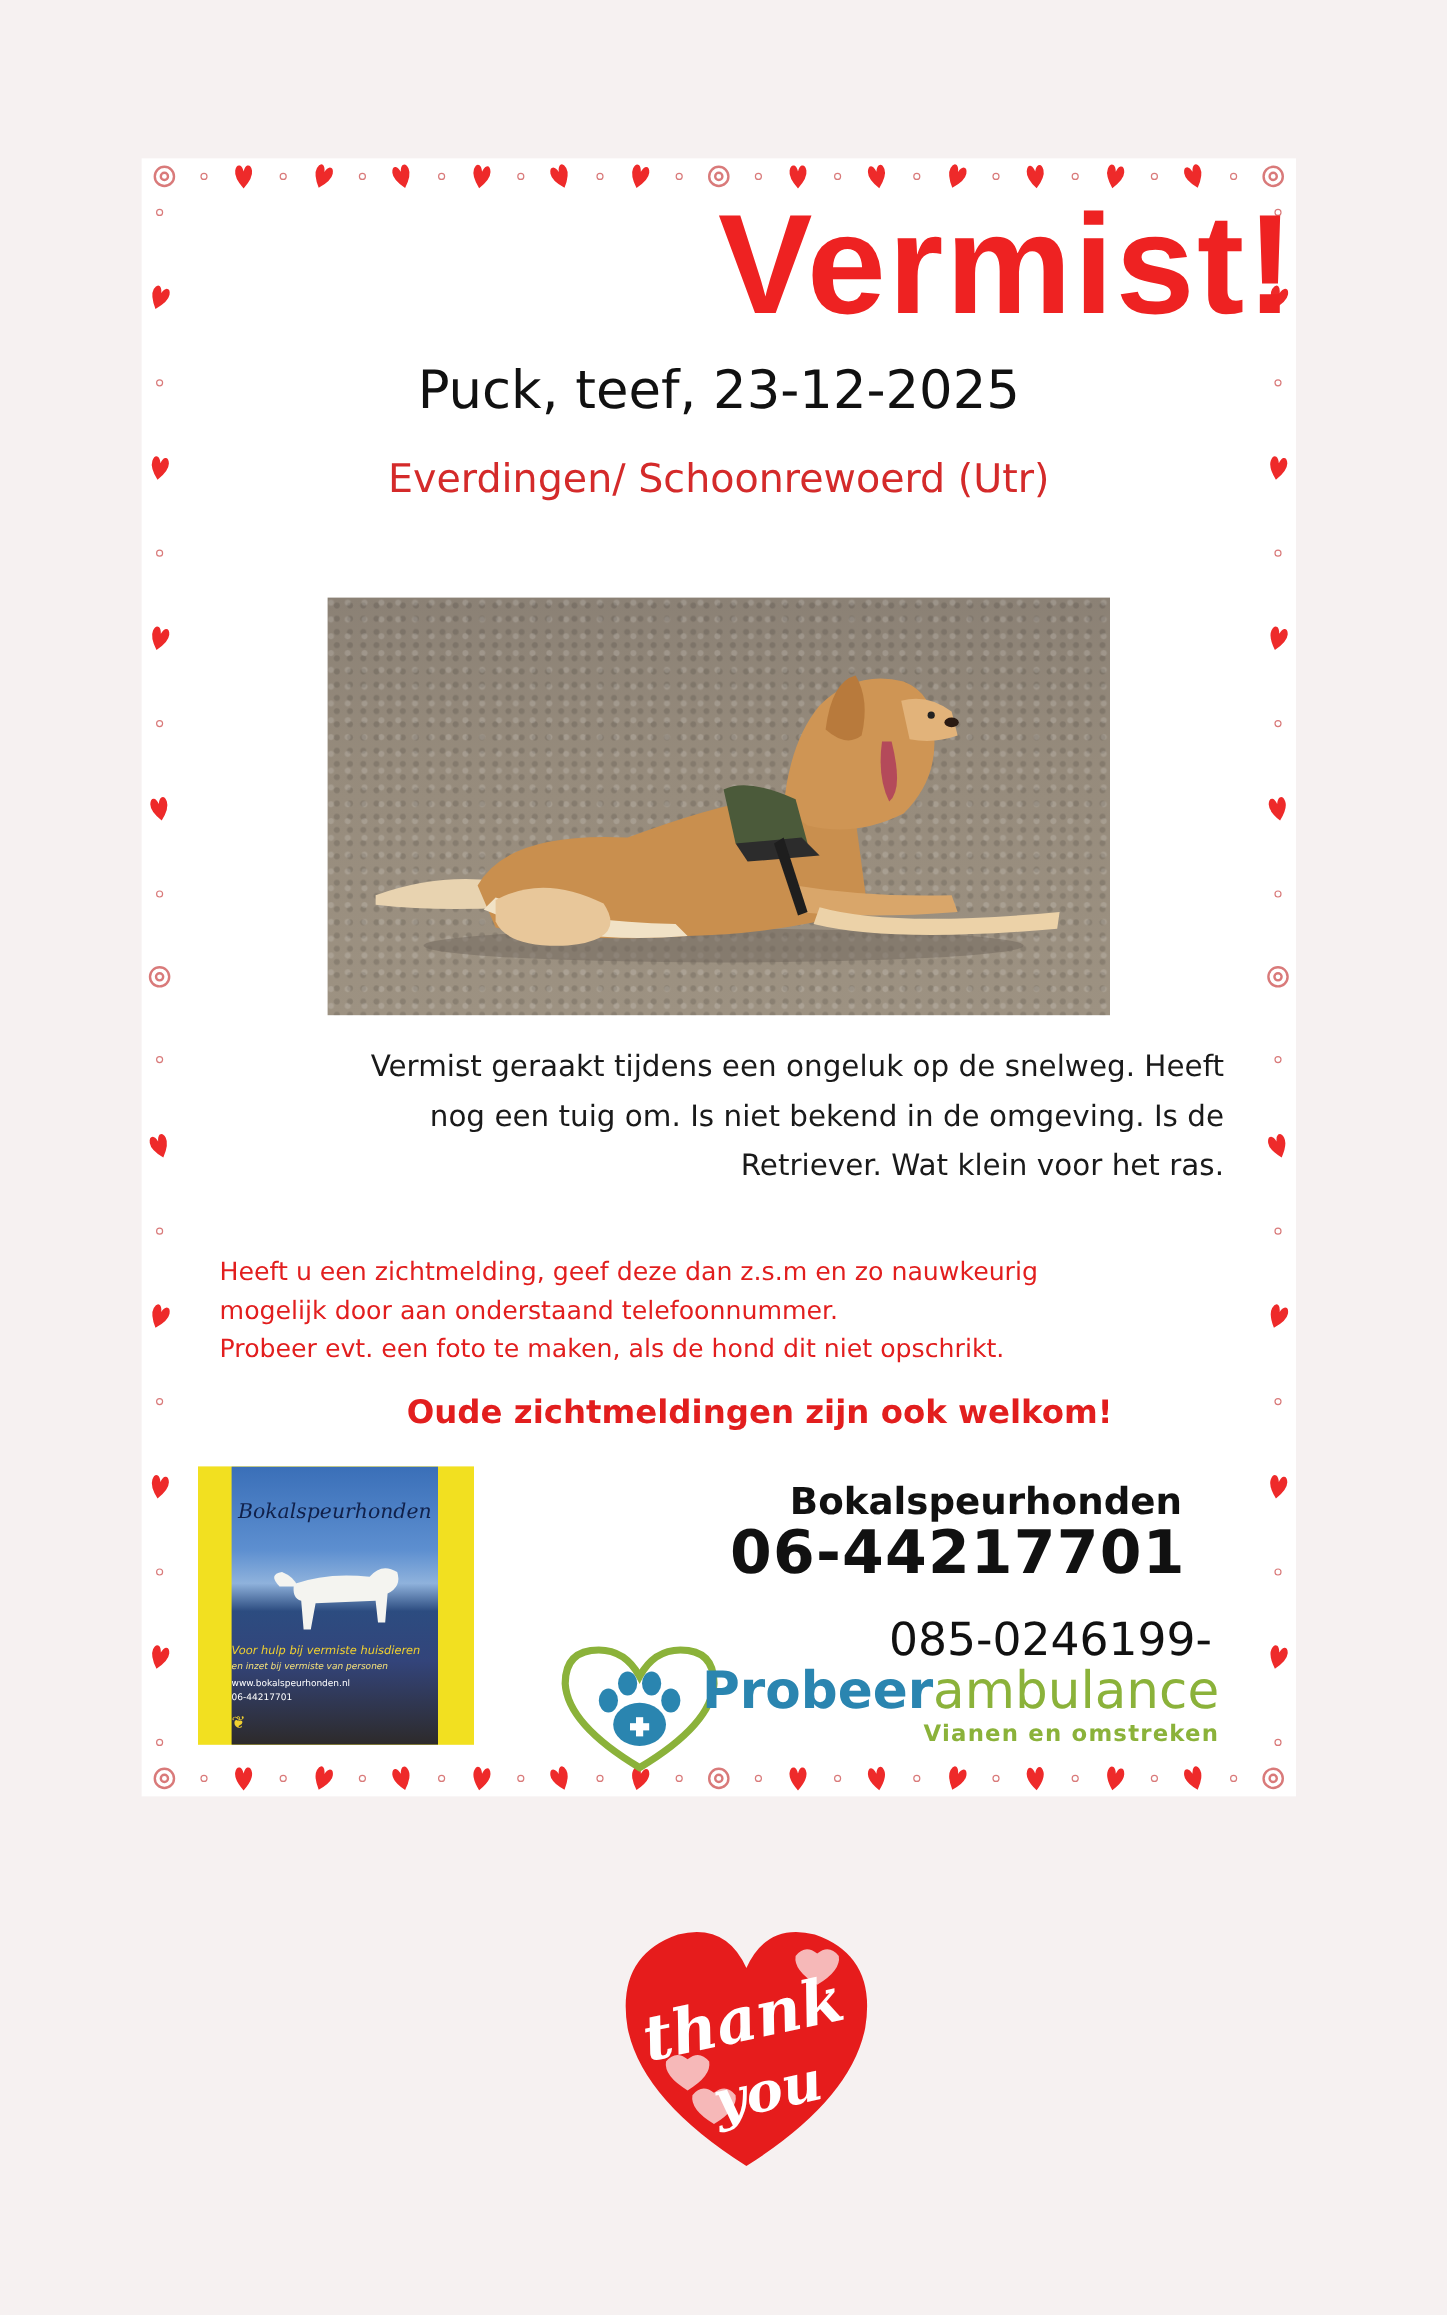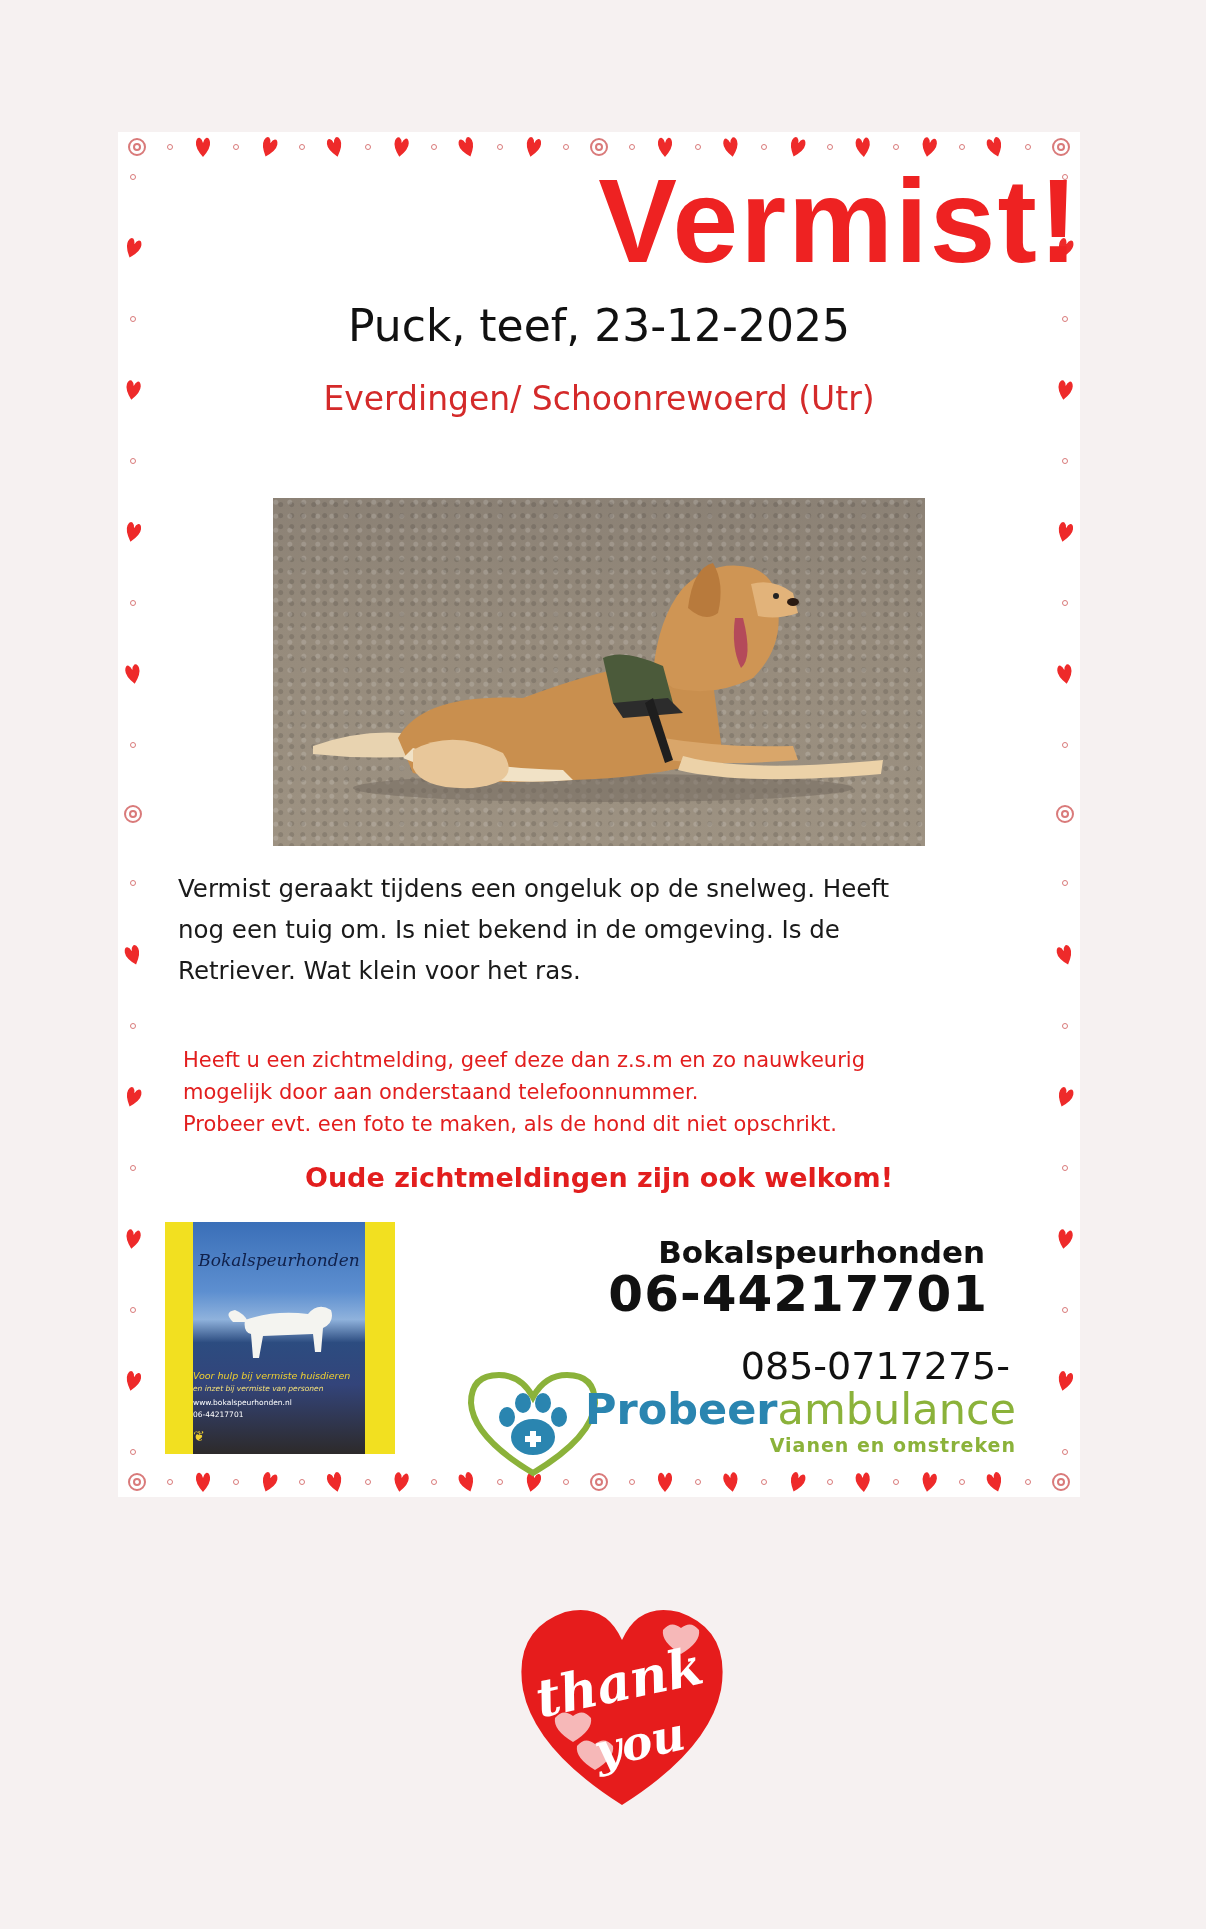--- a/index.html
+++ b/index.html
@@ -55,33 +55,33 @@
     background:
       radial-gradient(circle at 20% 30%, rgba(255,255,255,0.15) 0 2px, transparent 3px) 0 0/14px 14px,
       radial-gradient(circle at 70% 60%, rgba(0,0,0,0.12) 0 2px, transparent 3px) 0 0/11px 11px,
       linear-gradient(180deg, #8b8175 0%, #968b7c 40%, #9d9282 100%);
     overflow: hidden;
   }
   .dog { position: absolute; left: 0; top: 0; width: 100%; height: 100%; }
 
   .desc {
     position: absolute; left: 60px; right: 60px; top: 736px;
-    text-align: left; color: #1a1a1a;
+    text-align: right; color: #1a1a1a;
     font-family: "DejaVu Sans", sans-serif; font-size: 24.5px; line-height: 41px;
   }
   .notice {
     position: absolute; left: 65px; right: 60px; top: 912px;
     color: #e21e1e; font-family: "DejaVu Sans", sans-serif; font-weight: normal;
     font-size: 21px; line-height: 32px;
   }
   .notice div { white-space: nowrap; }
   .welcome {
     position: absolute; left: 0; width: 100%; top: 1030px;
     text-align: center; color: #e21e1e; font-family: "DejaVu Sans", sans-serif;
-    font-weight: bold; font-size: 27px;
+    font-weight: bold; font-size: 27px; padding-left: 34px;
   }
   .bokal-logo {
     position: absolute; left: 47px; top: 1090px; width: 230px; height: 232px;
     background: #f2e020; overflow: hidden;
   }
   .bokal-inner {
     position: absolute; left: 28px; top: 0; width: 172px; height: 232px;
     background: linear-gradient(180deg, #3a6fb8 0%, #5d8fd0 30%, #8fb2dc 42%, #2c4c80 52%, #33447a 70%, #2d2a2a 100%);
   }
   .bokal-title {
@@ -370,21 +370,21 @@
       <div class="bokal-small" style="top:162px;font-size:7.5px;color:#f4e07a;">en inzet bij vermiste van personen</div>
       <div class="bokal-small" style="top:176px;font-size:7.5px;font-style:normal;color:#fff;">www.bokalspeurhonden.nl</div>
       <div class="bokal-small" style="top:188px;font-size:7.5px;font-style:normal;color:#fff;">06-44217701</div>
       <div class="bokal-small" style="top:206px;font-size:14px;font-style:normal;">❦</div>
     </div>
   </div>
 
   <div class="contact-name">Bokalspeurhonden</div>
   <div class="contact-phone">06-44217701</div>
 
-  <div class="amb-phone">085-0717275-</div>
+  <div class="amb-phone">085-0246199-</div>
 
   <svg class="amb-logo" viewBox="0 0 140 112">
     <path d="M70 106 Q10 70 8 36 Q8 8 36 8 Q58 8 70 30 Q82 8 104 8 Q132 8 132 36 Q130 70 70 106 Z" fill="none" stroke="#8bb23a" stroke-width="6"></path>
     <ellipse cx="70" cy="70" rx="22" ry="18" fill="#2a85b0"></ellipse>
     <ellipse cx="44" cy="50" rx="8" ry="10" fill="#2a85b0"></ellipse>
     <ellipse cx="60" cy="36" rx="8" ry="10" fill="#2a85b0"></ellipse>
     <ellipse cx="80" cy="36" rx="8" ry="10" fill="#2a85b0"></ellipse>
     <ellipse cx="96" cy="50" rx="8" ry="10" fill="#2a85b0"></ellipse>
     <rect x="67" y="64" width="6" height="16" fill="#fff"></rect>
     <rect x="62" y="69" width="16" height="6" fill="#fff"></rect>

